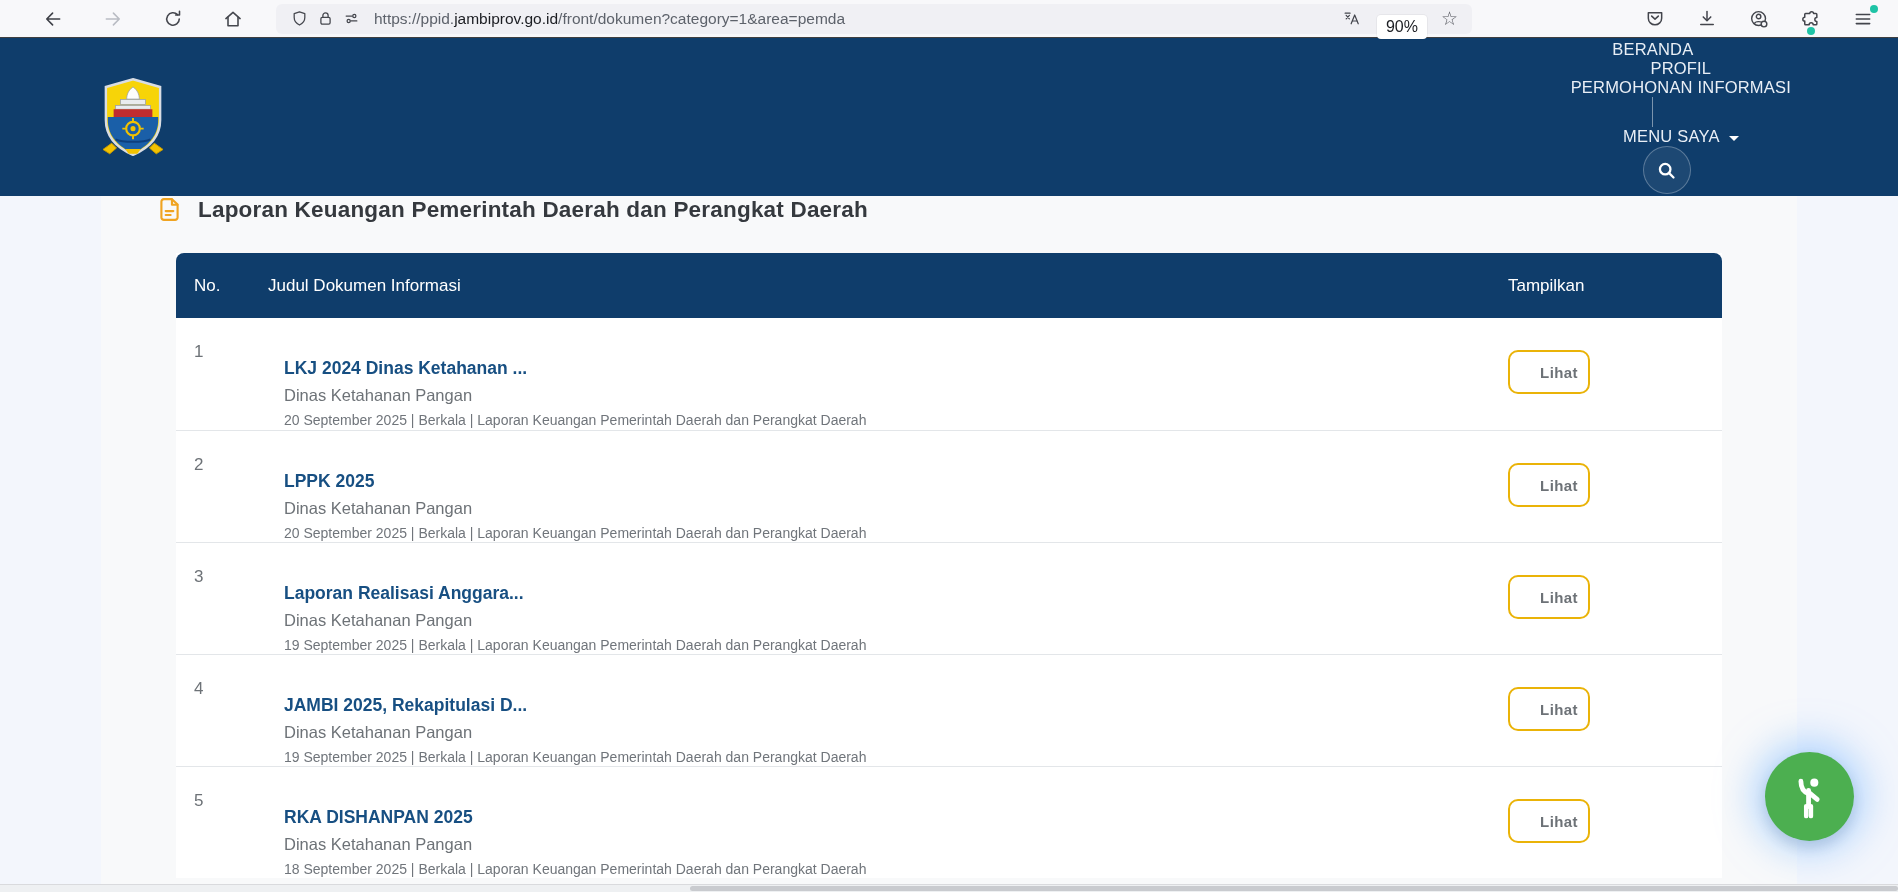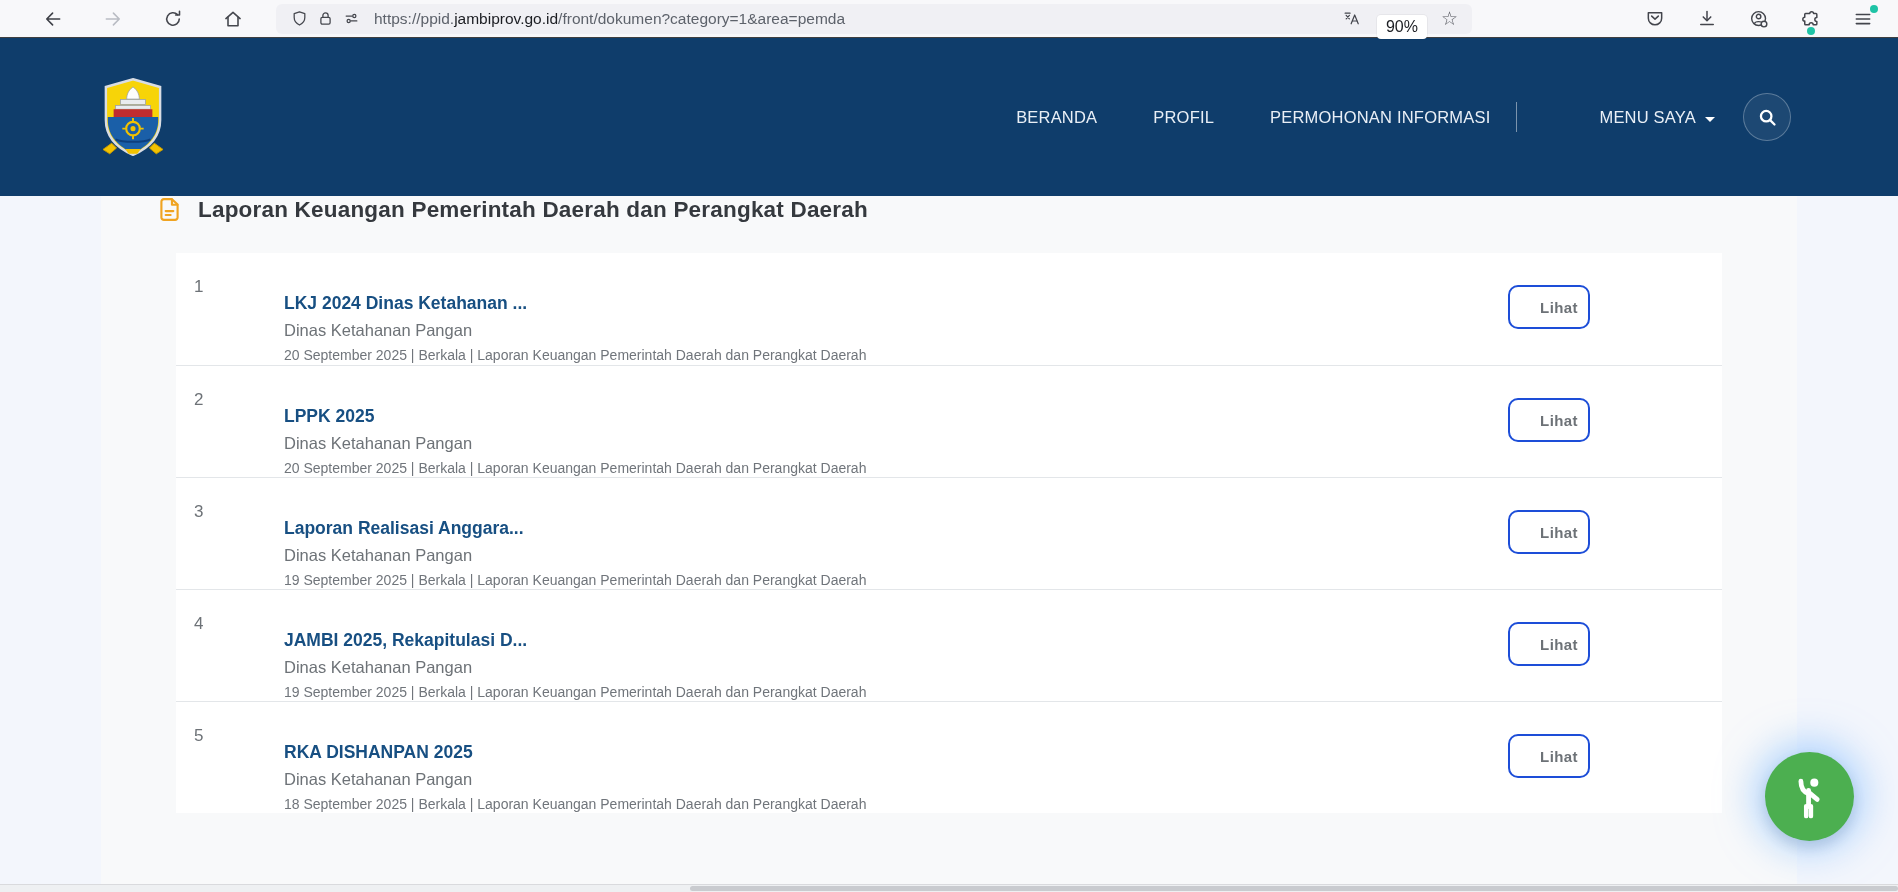--- a/index.html
+++ b/index.html
@@ -33,21 +33,21 @@
   .dot-ext { bottom:-1px; left:13px; }
   .dot-menu { top:1px; right:2px; }
 
   
   .site-header { height:158px; background:#0f3d6b; display:flex; align-items:center;
                  padding:0 107px 0 102px; }
   .logo { width:62px; height:78px; flex:none; }
   .brand { margin-left:28px; }
   .brand .pre { font-size:15px; color:#dce5ef; letter-spacing:.3px; }
   .brand .big { font-size:27px; font-weight:bold; color:#ffffff; letter-spacing:.4px; margin-top:5px; }
-  .main-nav { margin-left:auto; display:flex; align-items:center; }
+  .main-nav { margin-left:auto; display:flex; align-items:center;flex-direction:column; }
   .nav-item { color:#e9eff6; font-size:16.5px; letter-spacing:.2px; margin-left:56px; cursor:pointer; white-space:nowrap; }
   .nav-item:first-child { margin-left:0; }
   .nav-divider { width:1px; height:30px; background:rgba(255,255,255,.45); margin:0 26px; }
   .dropdown { display:flex; align-items:flex-end; }
   .caret { width:0; height:0; border:5px solid transparent; border-top-color:#ffffff;
            margin-left:9px; margin-top:5px; }
   .search-btn { width:48px; height:48px; border-radius:50%; margin-left:28px; flex:none;
                 background:rgba(255,255,255,.06); border:1.5px solid rgba(255,255,255,.28);
                 display:flex; align-items:center; justify-content:center; cursor:pointer; }
 
@@ -68,21 +68,21 @@
   .col-title { flex:1; }
   .col-act   { width:232px; padding-left:18px; flex:none; }
   .t-row { height:112px; display:flex; background:#ffffff; }
   .t-row + .t-row { border-top:1px solid #e3e6e9; }
   .t-row .col-no { padding-top:24px; font-size:17px; color:#6d7277; }
   .t-row .col-title { padding-top:40px;margin-left:16px; }
   .doc-link { font-size:17.5px; font-weight:bold; color:#174f82; cursor:pointer; }
   .doc-agency { font-size:16.5px; color:#6d7277; margin-top:7px; }
   .doc-meta { font-size:14px; color:#70757b; margin-top:7px; }
   .t-row .col-act { padding-top:32px; }
-  .lihat-btn { width:82px; height:44px; background:#ffffff; border:2px solid #1d4ed8;
+  .lihat-btn { width:82px; height:44px; background:#ffffff; border:2px solid #eab308;
                border-radius:10px; color:#6d7277; font-weight:bold; font-size:15px;
                letter-spacing:.4px; font-family:inherit; cursor:pointer;padding-left:20px; }
 
   
   .access-btn { position:fixed; left:1765px; top:752px; width:89px; height:89px; border-radius:50%;
                 background:#4caf50; display:flex; align-items:center; justify-content:center;
                 cursor:pointer; z-index:20;
                 box-shadow:0 0 36px 12px rgba(125,185,255,.55), 0 6px 14px rgba(0,0,0,.18); }
 
   
@@ -229,20 +229,25 @@
     <div class="page-title-row">
       <svg viewBox="0 0 24 24" fill="none" stroke="#f0a421" stroke-width="1.9" stroke-linecap="round" stroke-linejoin="round">
         <path d="M7 2.8h7.2L19.2 7.6V19a2.2 2.2 0 0 1-2.2 2.2H7A2.2 2.2 0 0 1 4.8 19V5A2.2 2.2 0 0 1 7 2.8z"></path>
         <path d="M14.2 3v4.8H19"></path>
           <path d="M8.6 13.4h6.8M8.6 16.9h4.4"></path>
         </svg>
       <h1 class="page-title">Laporan Keuangan Pemerintah Daerah dan Perangkat Daerah</h1>
     </div>
 
     <div class="doc-table">
+      <div class="t-head">
+        <div class="col-no">No.</div>
+        <div class="col-title">Judul Dokumen Informasi</div>
+        <div class="col-act">Tampilkan</div>
+      </div>
 
       <div class="t-row">
         <div class="col-no">1</div>
         <div class="col-title">
           <div class="doc-link">LKJ 2024 Dinas Ketahanan ...</div>
           <div class="doc-agency">Dinas Ketahanan Pangan</div>
           <div class="doc-meta">20 September 2025 | Berkala | Laporan Keuangan Pemerintah Daerah dan Perangkat Daerah</div>
         </div>
         <div class="col-act"><button class="lihat-btn">Lihat</button></div>
       </div>

